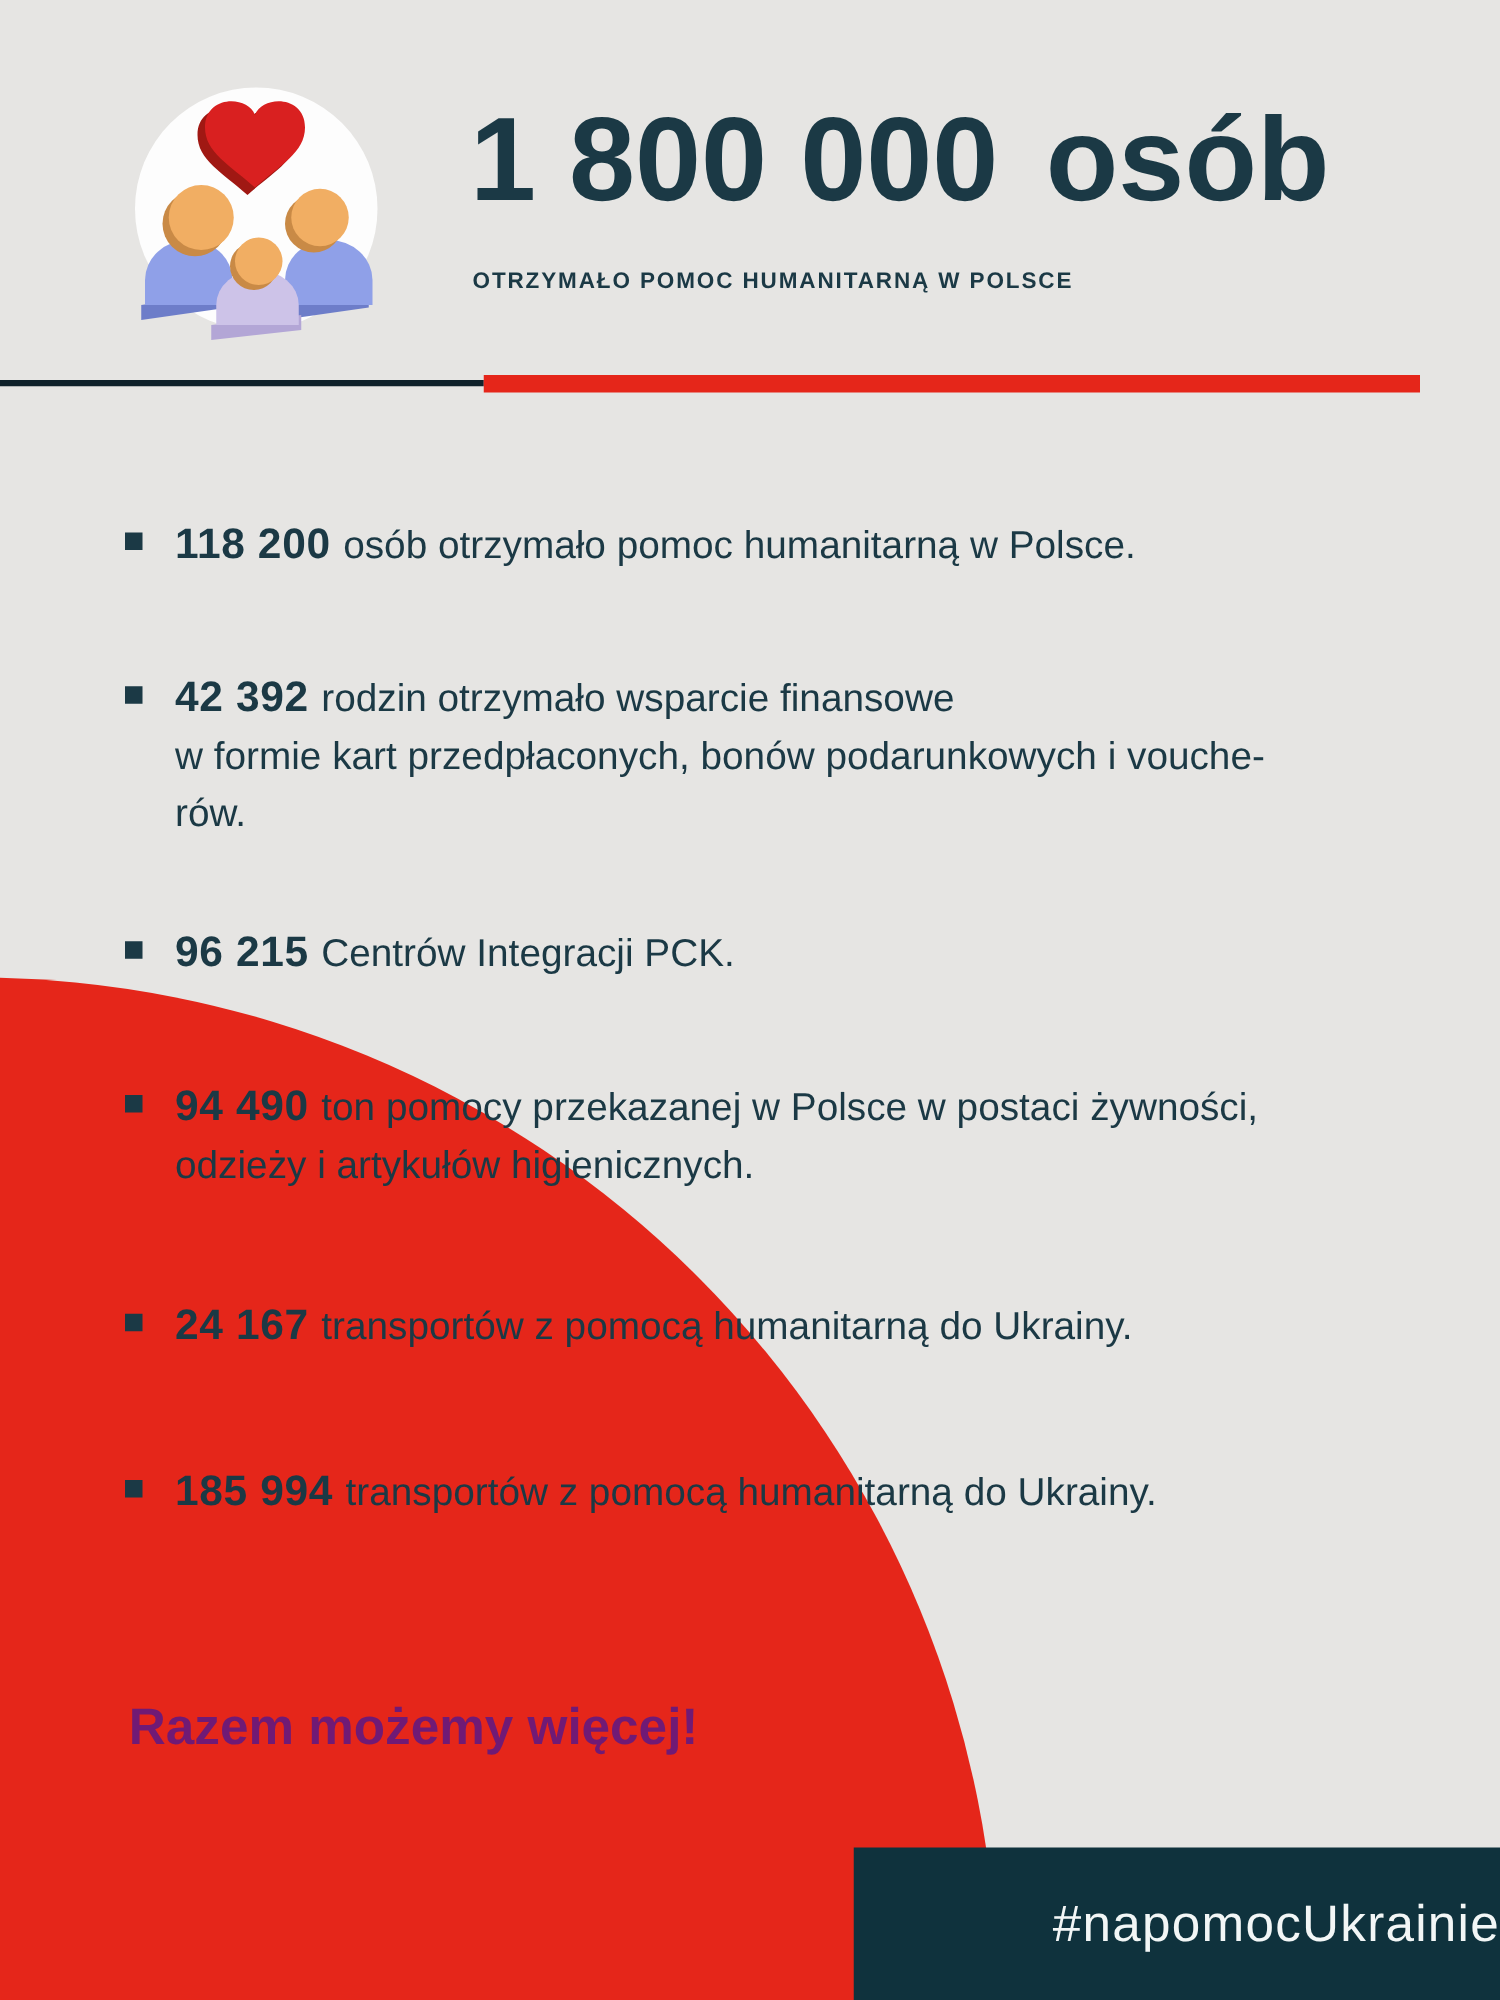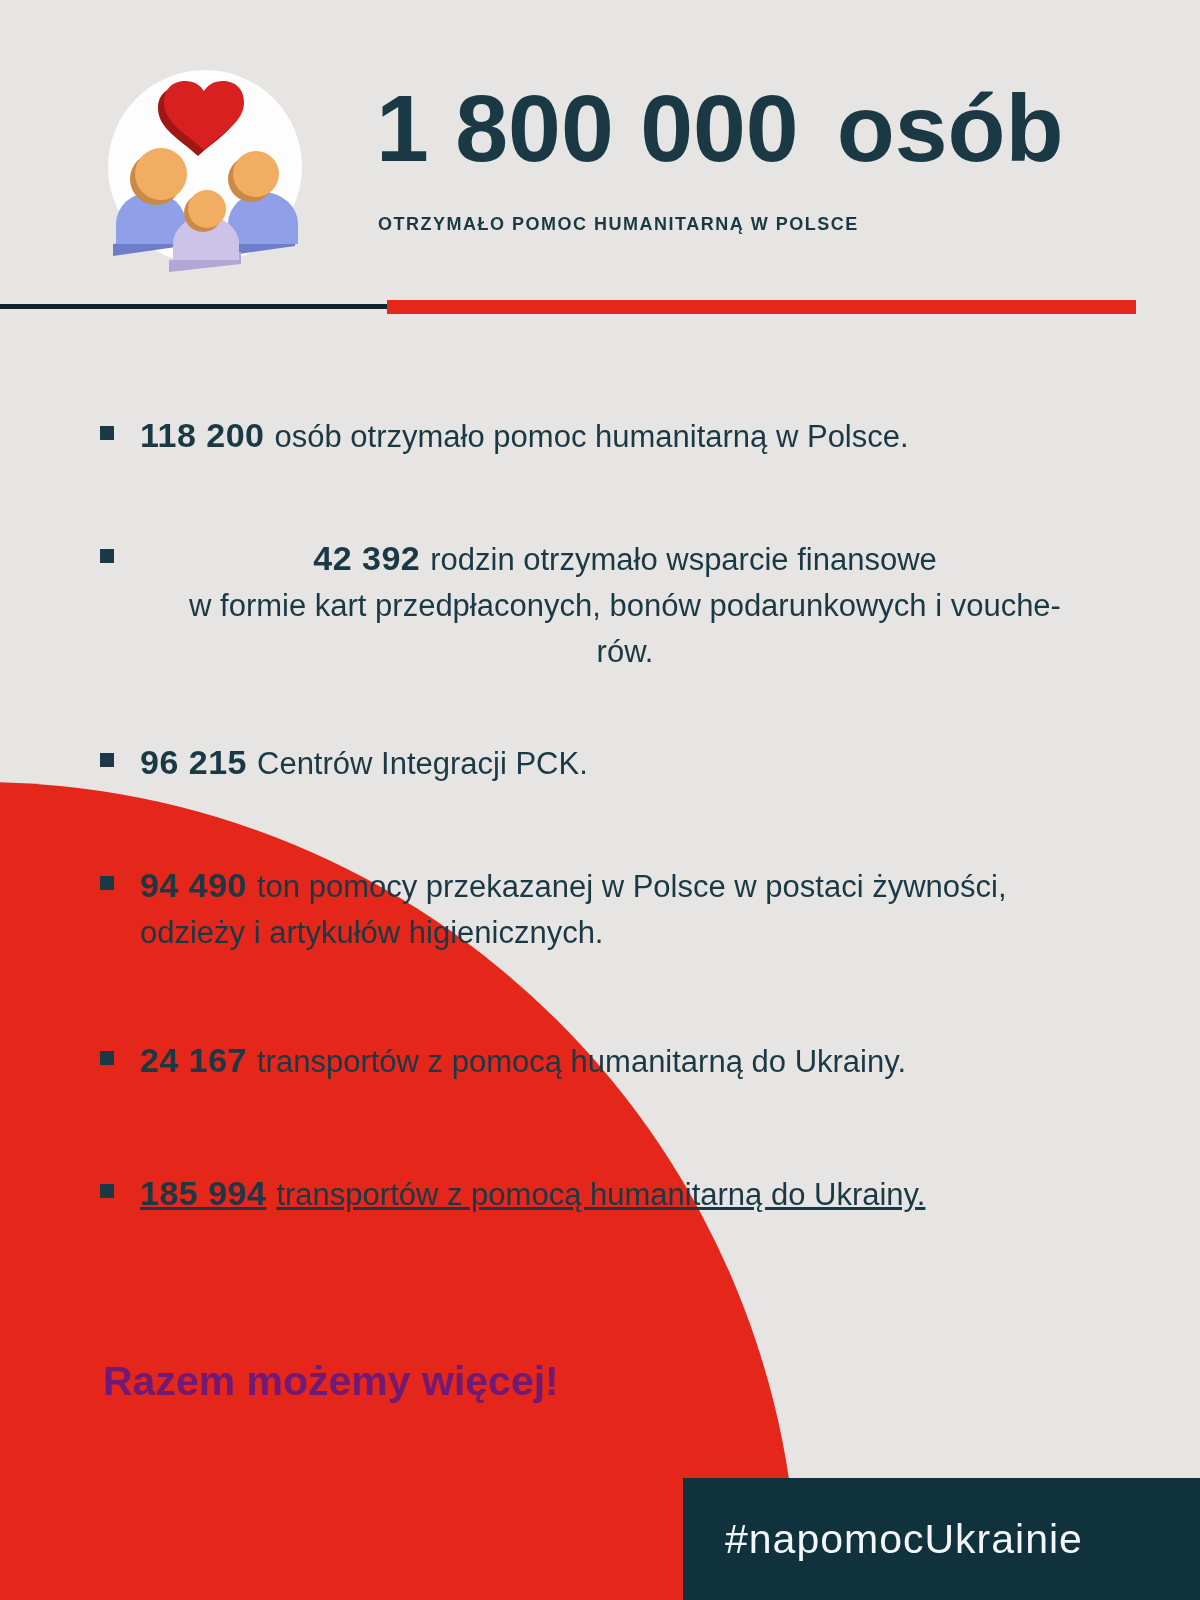--- a/index.html
+++ b/index.html
@@ -53,40 +53,40 @@
   .stat .bullet{
     position:absolute;left:0;top:14px;
     width:14px;height:14px;
     background:var(--navy,#1b3945);
   }
   .stat .num{
     font-size:34px;font-weight:700;letter-spacing:0.5px;
     margin-right:10px;
   }
   .stat:nth-of-type(1){top:412px;}
-  .stat:nth-of-type(2){top:535px;text-align:center;}
+  .stat:nth-of-type(2){top:535px;}
   .stat:nth-of-type(3){top:739px;}
   .stat:nth-of-type(4){top:862px;}
   .stat:nth-of-type(5){top:1037px;}
-  .stat:nth-of-type(6){top:1170px;text-decoration:underline;}
+  .stat:nth-of-type(6){top:1170px;}
   
   .tagline{
     position:absolute;left:103px;top:1358px;
     font-size:41px;font-weight:700;color:#701a75;
   }
   .krs{
     position:absolute;left:103px;top:1408px;
     font-size:37px;font-weight:400;color:#fff;
   }
   .hashtag-box{
     position:absolute;left:683px;top:1478px;
     width:517px;height:122px;
     background:var(--footer-box,#0f323d);
-    display:flex;align-items:center;justify-content:flex-start;
-    padding-left:42px;box-sizing:border-box;
+    display:flex;align-items:center;justify-content:flex-end;
+    padding-left:30px;box-sizing:border-box;
   }
   .hashtag-box .tag{
     font-size:41px;font-weight:400;color:#f2f6f6;letter-spacing:1px;
   }
 </style>
 </head>
 <body>
 
 <div class="poster">
 

